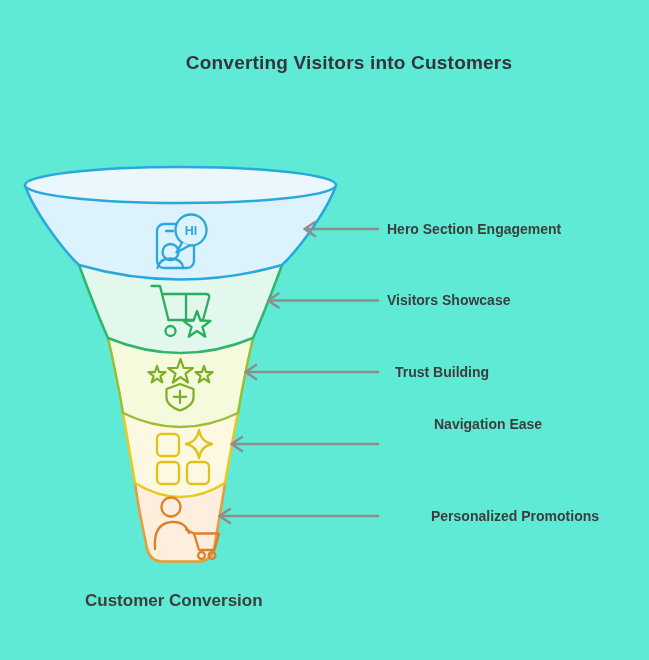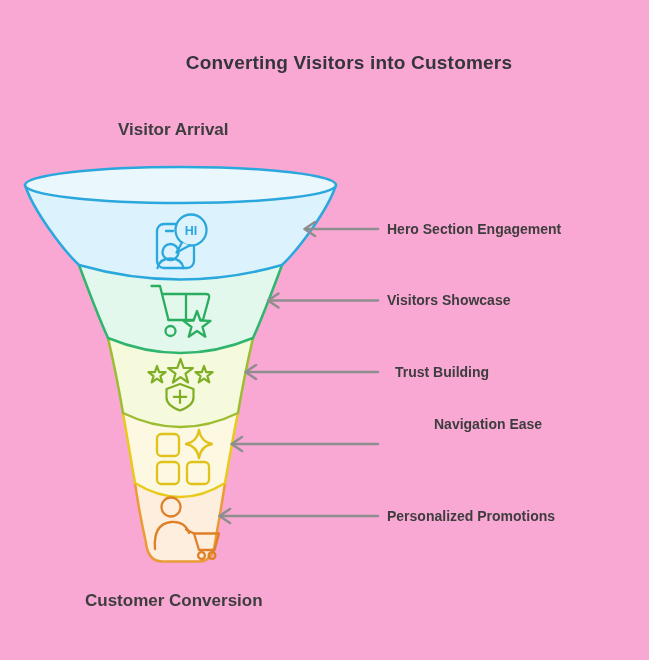--- a/index.html
+++ b/index.html
@@ -1,18 +1,18 @@
 <!DOCTYPE html>
 <html><head>
 <meta charset="utf-8">
 <style>
   html,body{margin:0;padding:0;background:#4c6671;}
   .canvas{
     position:relative;width:649px;height:660px;overflow:hidden;
-    background:#f9a8d4;
+    background:#5eead4;
     font-family:"Liberation Sans",sans-serif;
   }
   .diagram-title{
     position:absolute;top:52px;left:349px;transform:translateX(-50%);
     font-size:19px;font-weight:700;color:#34343c;white-space:nowrap;letter-spacing:0.2px;
   }
   .endpoint-label{
     position:absolute;font-size:17px;font-weight:700;color:#3d3d3d;white-space:nowrap;
   }
   .endpoint-label.entry{top:120px;left:118px;}
@@ -23,21 +23,20 @@
   }
   .funnel-svg{position:absolute;top:0;left:0;}
 </style>
 </head>
 <body>
 
 <div class="canvas">
 
   <div class="diagram-title">Converting Visitors into Customers</div>
 
-  <div class="endpoint-label entry">Visitor Arrival</div>
 
   <svg class="funnel-svg" width="649" height="660" viewBox="0 0 649 660">
 
     <g>
       <path d="M25,185 C33,210 63,250 79,265 Q180.5,294 282,265 C298,250 328,210 336,185 Q180.5,221 25,185 Z" fill="#dcf2fc"></path>
       <path d="M79,265 C89,292 99,318 108,338 Q180.5,368 253,338 C262,318 272,292 282,265 Q180.5,294 79,265 Z" fill="#e3f8ec"></path>
       <path d="M108,338 C114,364 119,389 123,413 Q180.5,441 238,413 C242,389 247,364 253,338 Q180.5,368 108,338 Z" fill="#f5fadc"></path>
       <path d="M123,413 C127,437 131,460 135,483 Q180.5,511 225,483 C229,460 233,437 238,413 Q180.5,441 123,413 Z" fill="#fdf8e1"></path>
       <path d="M135,483 C138,504 142,525 146,543 Q148,561 162,561.5 L199,561.5 Q213,561 215,543 C218,525 222,504 225,483 Q180.5,511 135,483 Z" fill="#fdeede"></path>
     </g>
@@ -118,17 +117,17 @@
         <path d="M221,516 H378"></path>
         <path d="M230,509 L219.5,516 L230,523"></path>
       </g>
     </g>
   </svg>
 
   <div class="stage-label" style="top:217px;">Hero Section Engagement</div>
   <div class="stage-label" style="top:288px;">Visitors Showcase</div>
   <div class="stage-label" style="top:360px;margin-left:8px;">Trust Building</div>
   <div class="stage-label" style="top:412px;margin-left:47px;">Navigation Ease</div>
-  <div class="stage-label" style="top:504px;">Personalized Promotions</div>
+  <div class="stage-label" style="top:504px;margin-left:44px;">Personalized Promotions</div>
 
   <div class="endpoint-label exit">Customer Conversion</div>
 
 </div>
 
 </body></html>

